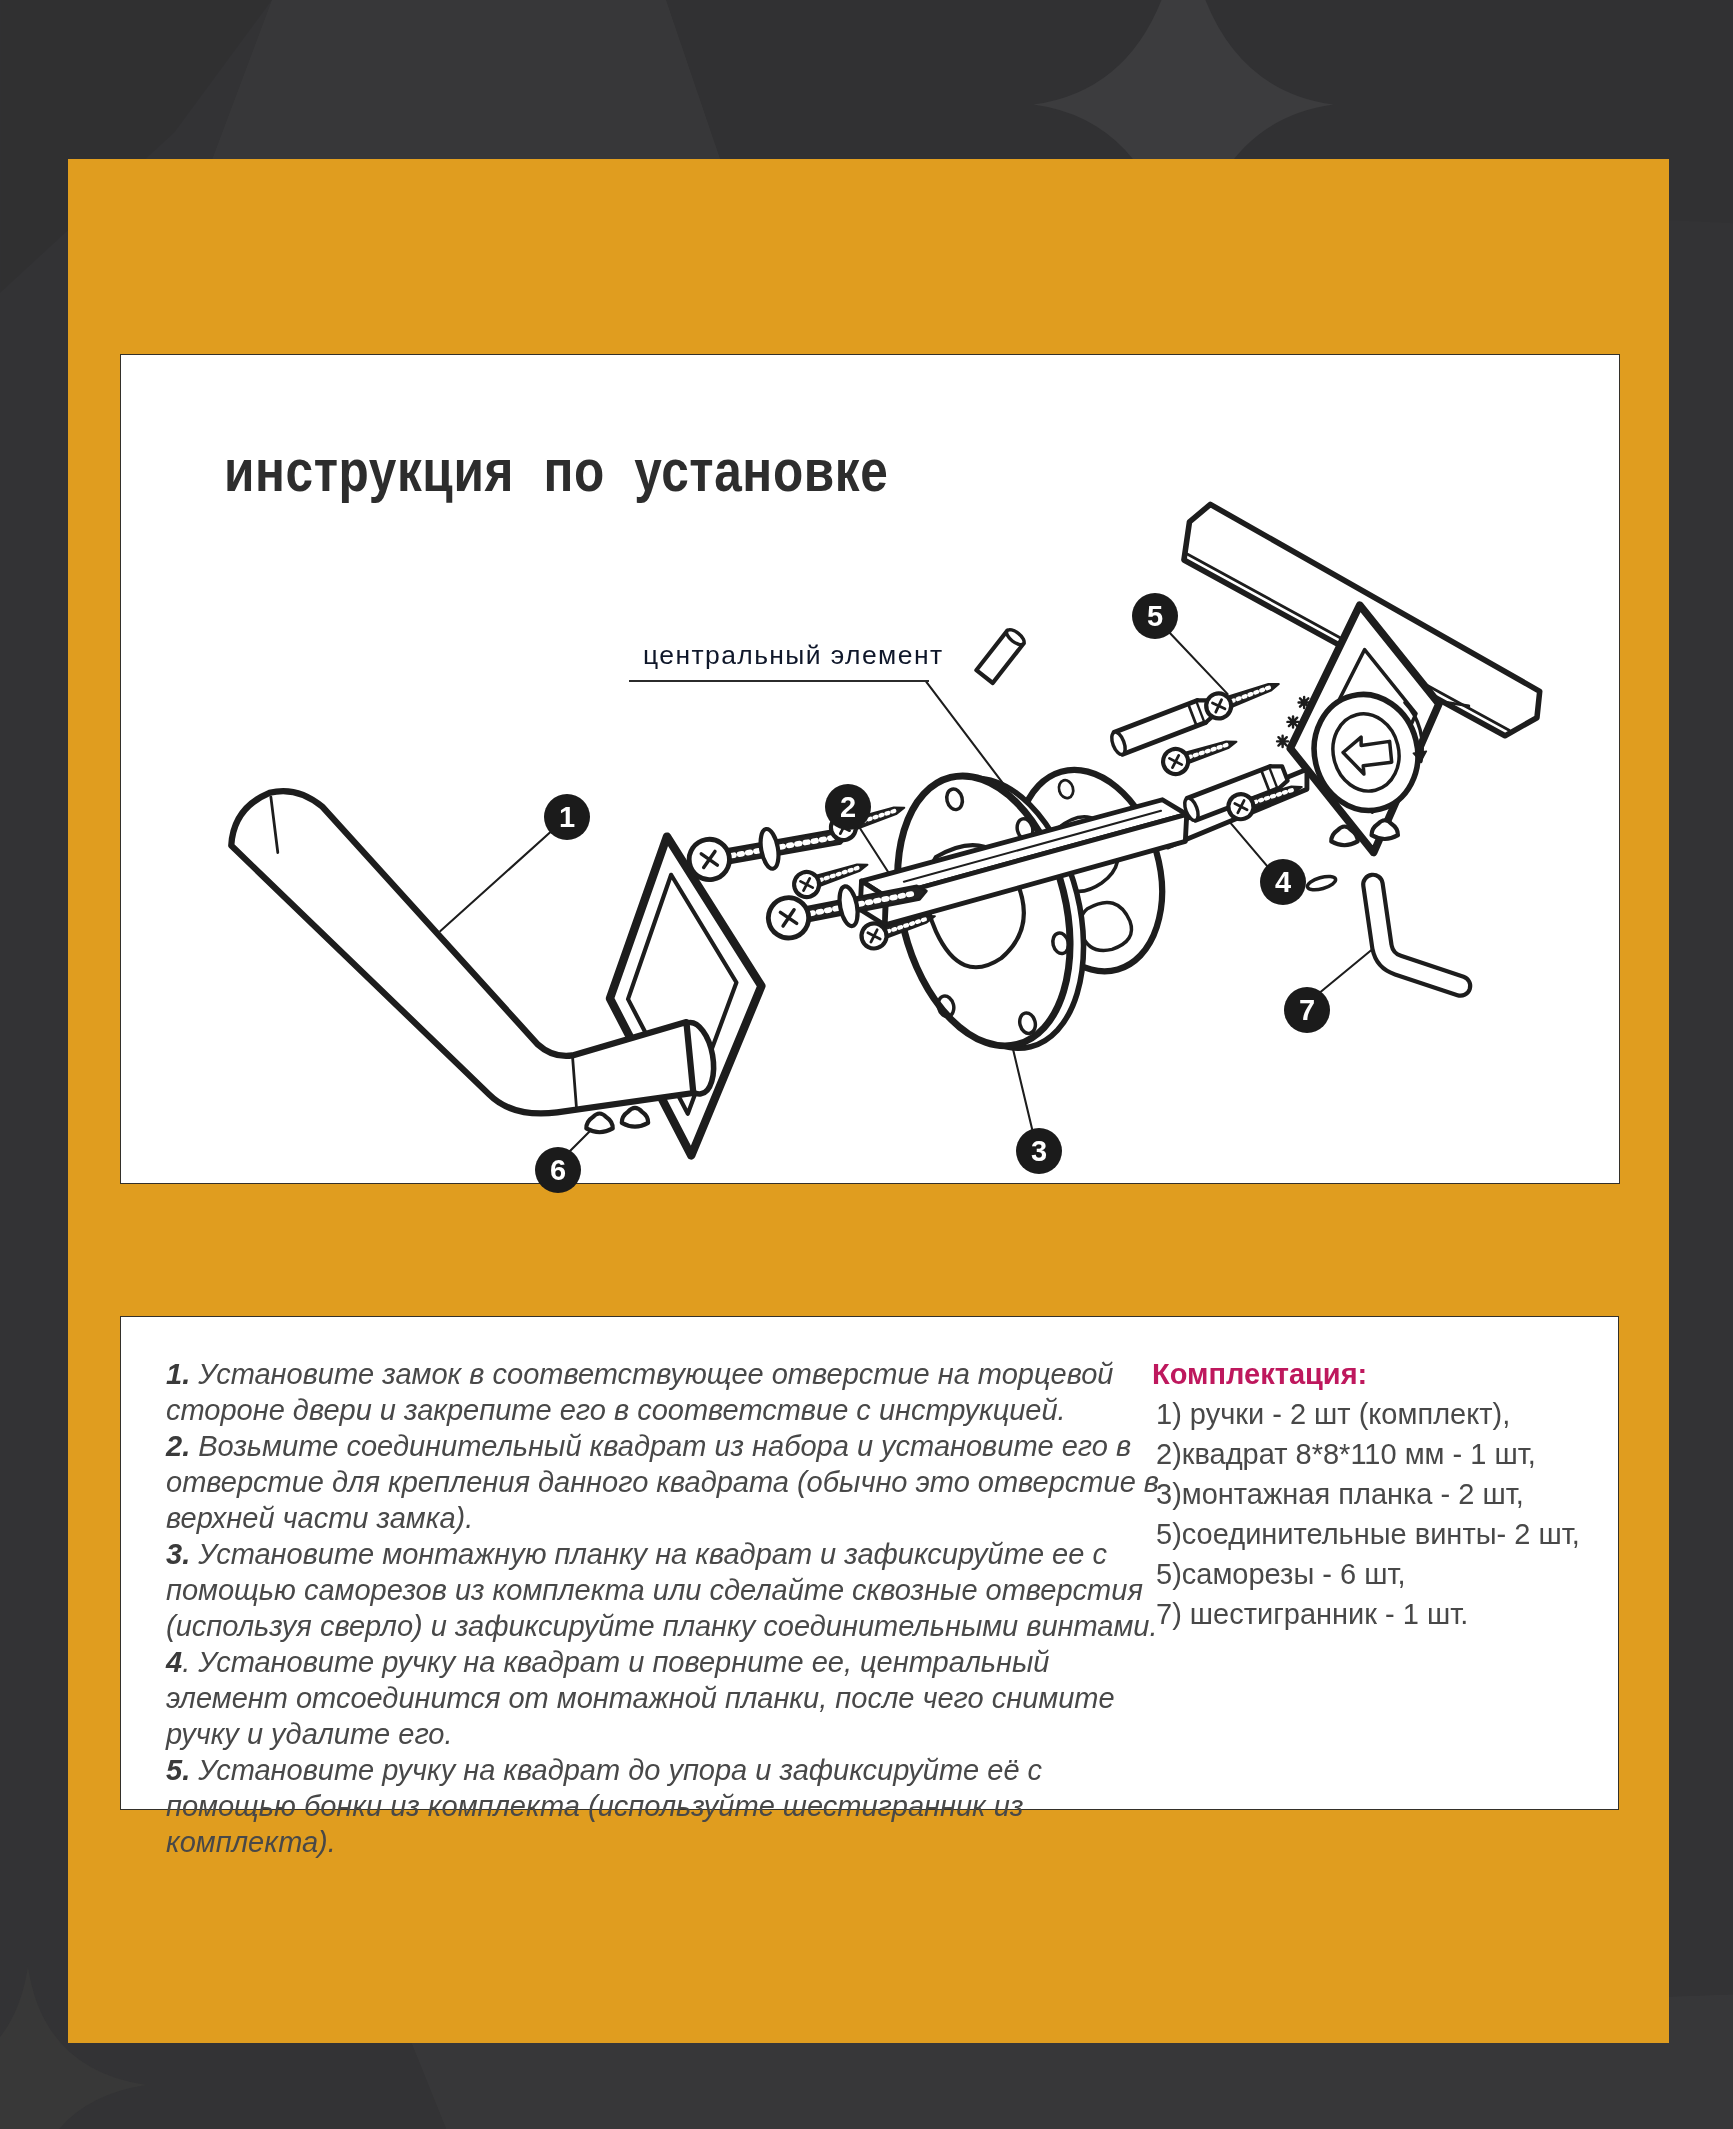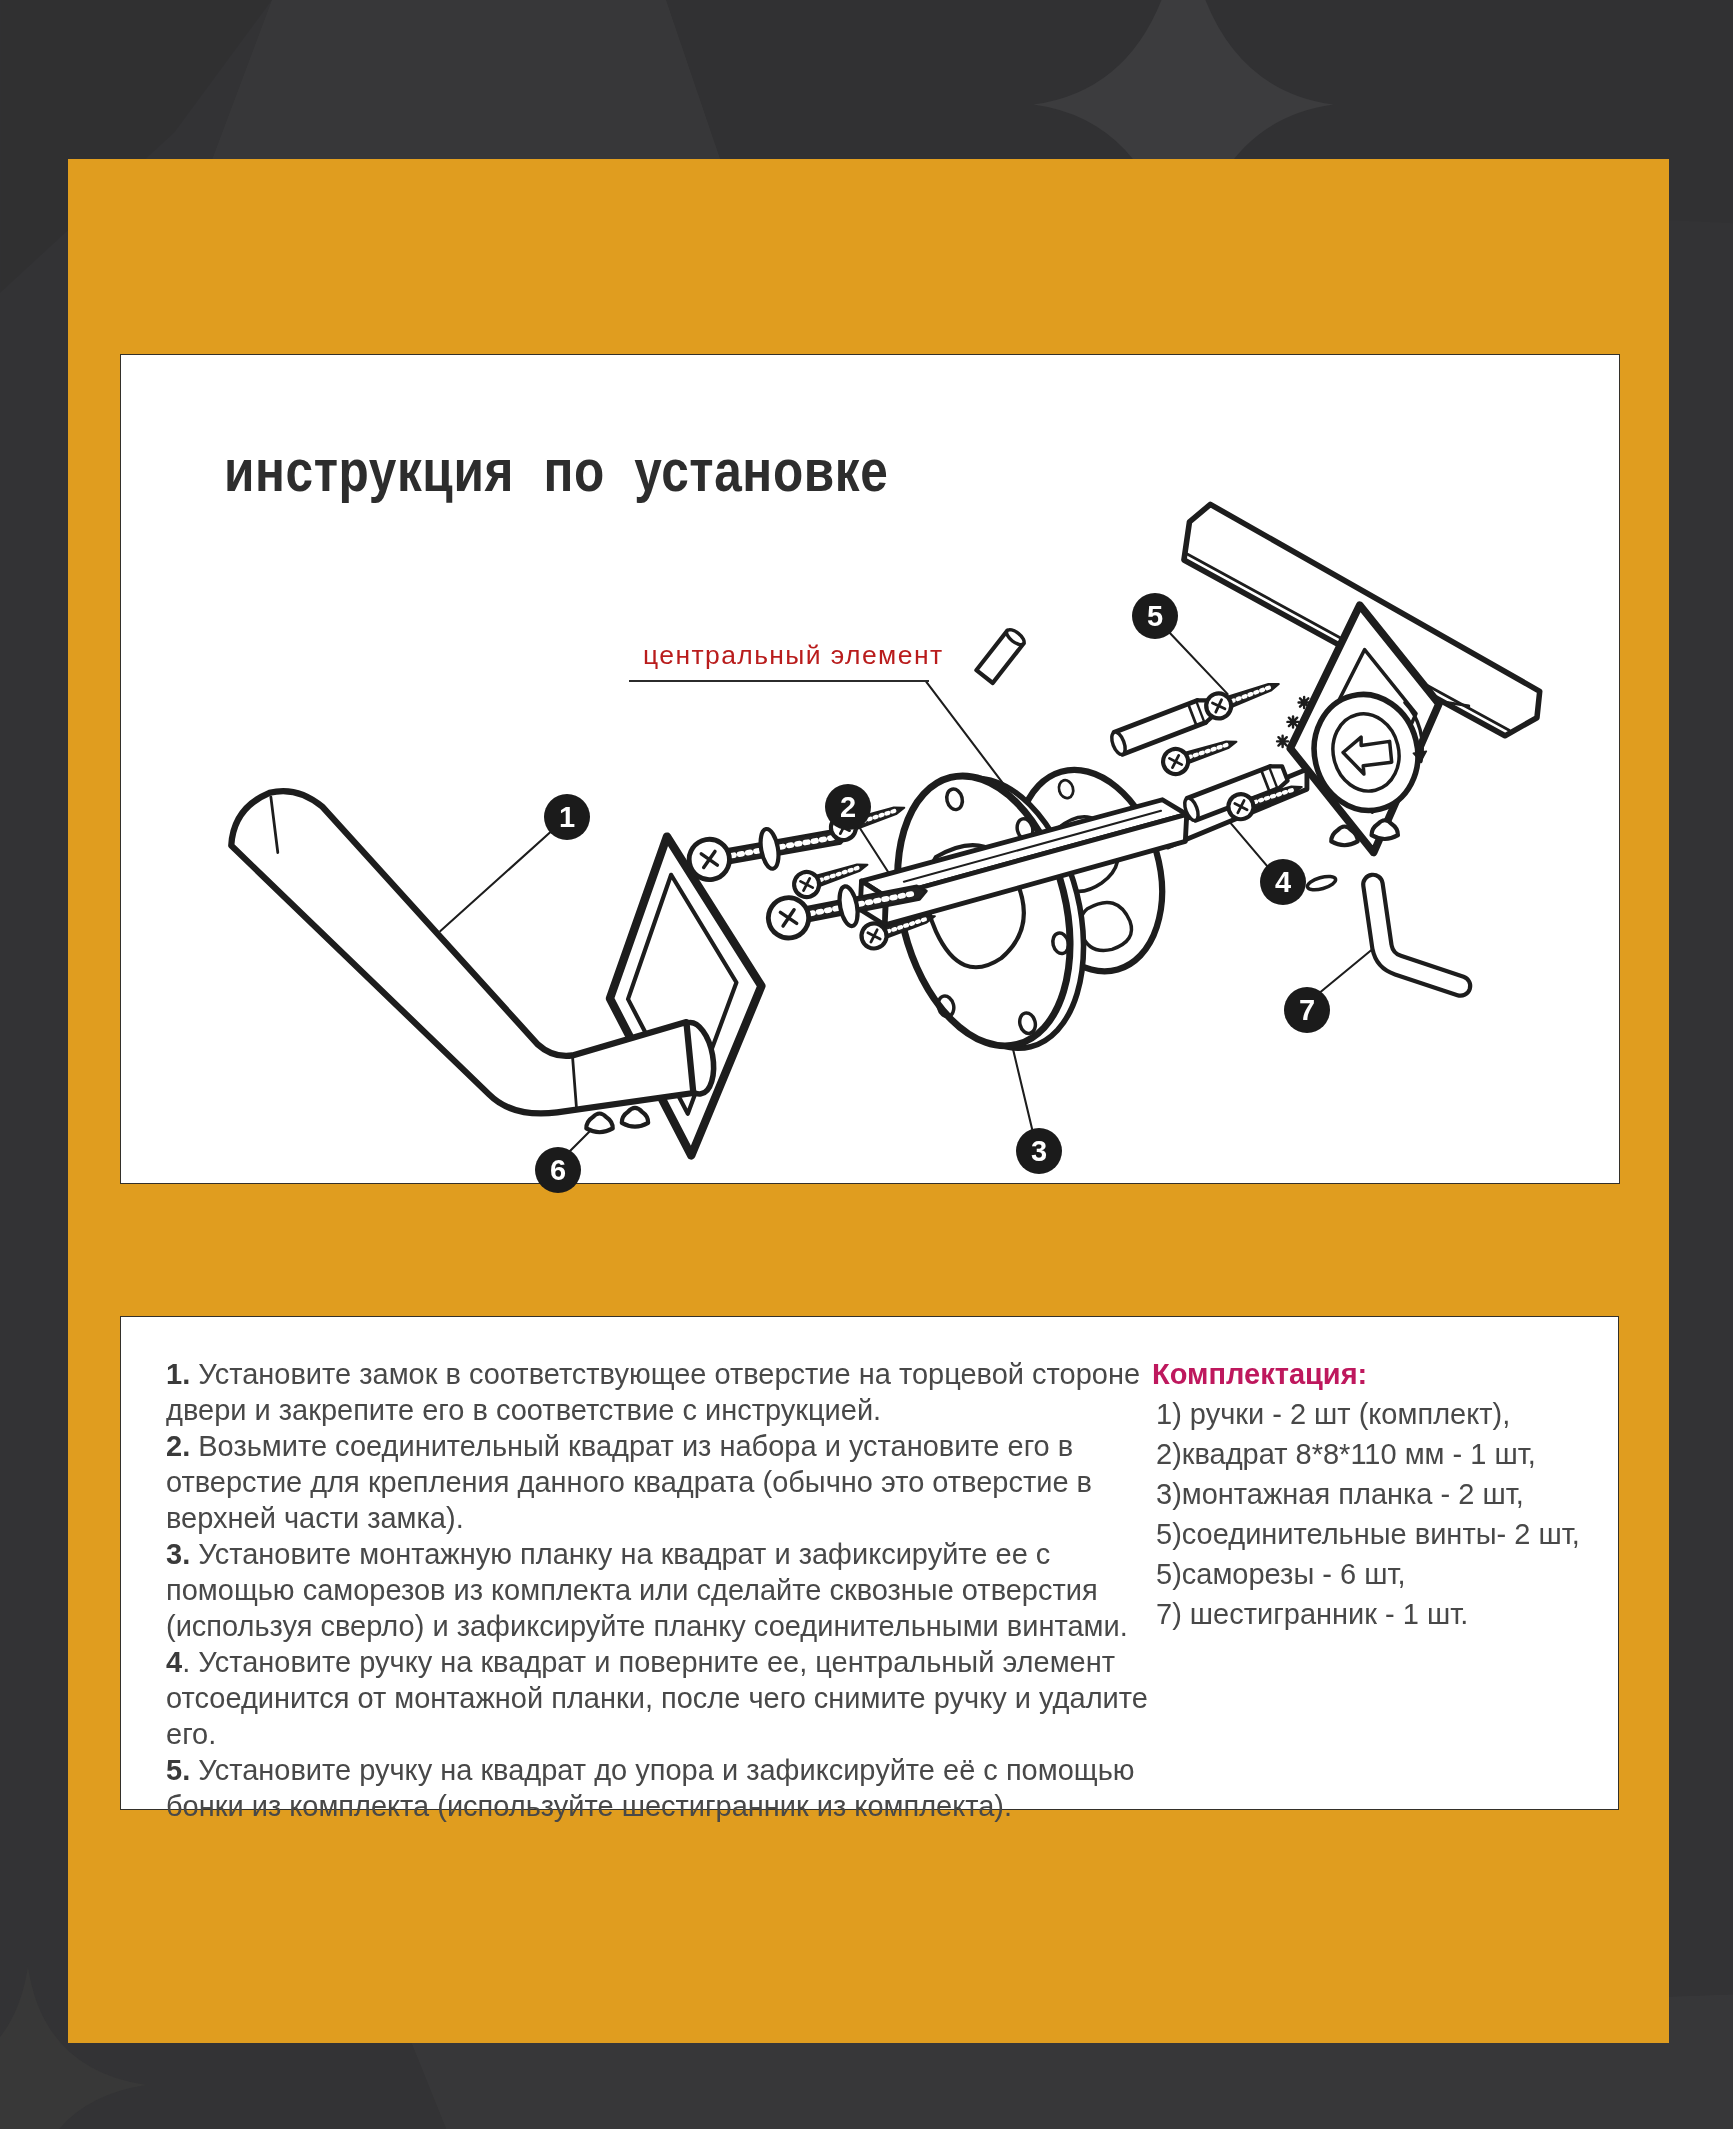--- a/index.html
+++ b/index.html
@@ -6,26 +6,26 @@
   .page{position:relative;width:1733px;height:2129px;background:#333335;overflow:hidden;
         font-family:"Liberation Sans",sans-serif;}
   .bg-decor{position:absolute;left:0;top:0;width:1733px;height:2129px;}
   .orange-panel{position:absolute;left:68px;top:159px;width:1601px;height:1884px;background:#E09D1F;}
   .card{position:absolute;background:#ffffff;border:1.4px solid #33302a;box-sizing:border-box;}
   .card1{left:52px;top:195px;width:1500px;height:830px;}
   .card2{left:52px;top:1157px;width:1499px;height:494px;}
   .title{position:absolute;left:103px;top:82px;margin:0;font-size:59px;font-weight:700;color:#2d2d2d;
          letter-spacing:0.7px;word-spacing:18px;white-space:nowrap;transform:scale(0.84,1);transform-origin:left top;}
   .diagram{position:absolute;left:0;top:0;width:1497px;height:870px;}
-  .diagram-label{position:absolute;left:522px;top:285px;font-size:26.5px;color:#b91c1c;letter-spacing:1.4px;white-space:nowrap;}
+  .diagram-label{position:absolute;left:522px;top:285px;font-size:26.5px;color:#0f172a;letter-spacing:1.4px;white-space:nowrap;}
   .label-underline{position:absolute;left:508px;top:325px;width:300px;height:2.1px;background:#2b2b2b;}
   .callout{position:absolute;width:46px;height:46px;border-radius:50%;background:#1b1b1b;color:#ffffff;
            font-size:29px;font-weight:700;line-height:46px;text-align:center;}
   .instructions{position:absolute;left:45px;top:39px;width:1013px;font-size:29px;line-height:36px;color:#484848;}
-  .instructions p{margin:0;}
+  .instructions p{margin:0;font-style:italic;}
   .instructions b{color:#3a3a3a;}
   .kit{position:absolute;left:1031px;top:39px;width:464px;font-size:29px;line-height:36px;color:#484848;}
   .kit-heading{font-weight:700;color:#be185d;}
   .kit-item{margin:4px;}
 </style>
 </head>
 <body>
 
 <div class="page">
 

